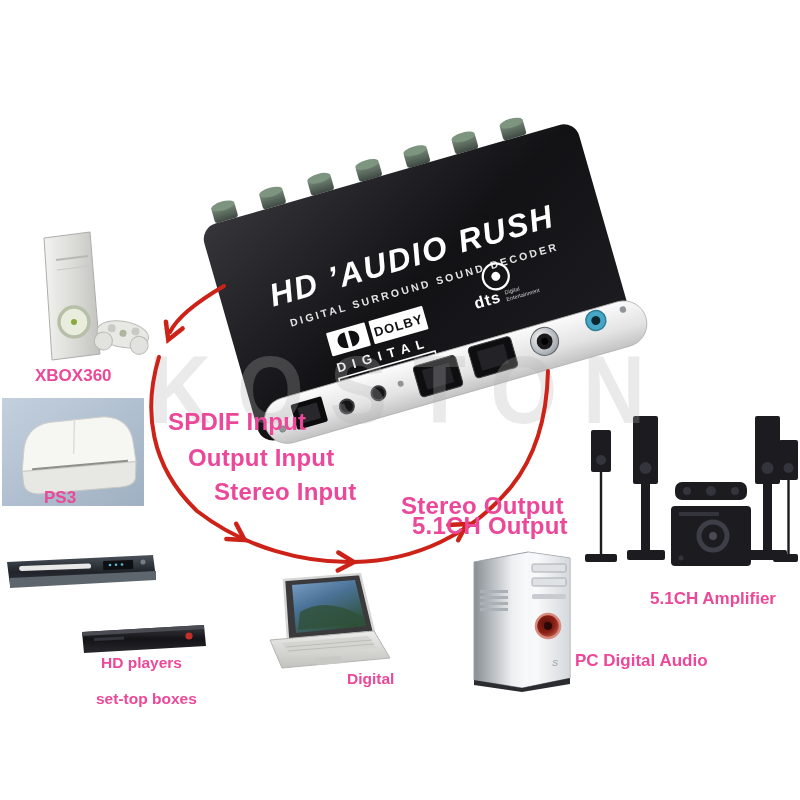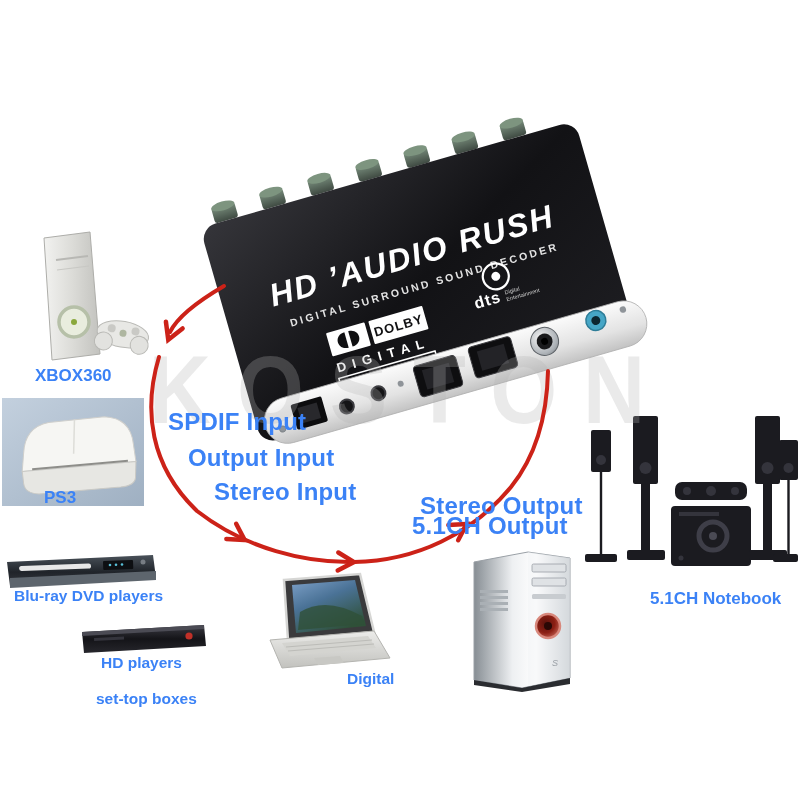--- a/index.html
+++ b/index.html
@@ -1,19 +1,19 @@
 <!DOCTYPE html>
 <html><head>
 <meta charset="utf-8">
 <style>
   html,body{margin:0;padding:0;background:#ffffff;}
   .stage{position:relative;width:800px;height:800px;background:#ffffff;overflow:hidden;
          font-family:"Liberation Sans",sans-serif;}
   .abs{position:absolute;}
-  .lbl{position:absolute;font-weight:bold;color:#3b82f6;white-space:nowrap;z-index:30;}
+  .lbl{position:absolute;font-weight:bold;color:#ec4899;white-space:nowrap;z-index:30;}
   .lbl-sm{font-size:15.5px;}
   .lbl-md{font-size:17px;}
   .lbl-lg{font-size:24px;letter-spacing:.2px;}
   .watermark{position:absolute;left:140px;top:340px;width:540px;text-align:center;
              font-size:86px;font-weight:bold;letter-spacing:26px;
              color:rgba(180,180,180,0.28);z-index:15;transform:scaleY(1.12);pointer-events:none;}
   svg{display:block;}
   .layer-device{z-index:10;}
   .layer-arrows{z-index:20;pointer-events:none;}
   .layer-img{z-index:8;}
@@ -199,21 +199,20 @@
     </defs>
     <polygon points="4,10 150,3 153,26 7,34" fill="url(#gBr)"></polygon>
     <polygon points="7,26 153,19 153,28 7,36" fill="#5d656d"></polygon>
     <rect x="16" y="14" width="72" height="5" rx="2.5" fill="#e8e8e8" transform="rotate(-2 16 14)"></rect>
     <rect x="100" y="9" width="30" height="9" rx="1" fill="#0d0f12" transform="rotate(-2 100 9)"></rect>
     <circle cx="107" cy="13" r="1.3" fill="#58c0d8"></circle>
       <circle cx="113" cy="12.8" r="1.3" fill="#58c0d8"></circle>
       <circle cx="119" cy="12.5" r="1.3" fill="#58c0d8"></circle>
     <circle cx="140" cy="10" r="2.5" fill="#777d84"></circle>
   </svg>
-  <div class="lbl lbl-sm" style="left:14px;top:587px;">Blu-ray DVD players</div>
 
   <svg class="abs layer-img" style="left:78px;top:620px;" width="132" height="38" viewBox="0 0 132 38">
     <defs>
       <linearGradient id="gSt" x1="0" y1="0" x2="0" y2="1">
         <stop offset="0" stop-color="#3a3a42"></stop>
           <stop offset="0.5" stop-color="#141418"></stop>
           <stop offset="1" stop-color="#26262c"></stop>
       </linearGradient>
     </defs>
     <polygon points="4,12 126,5 128,26 6,33" fill="url(#gSt)"></polygon>
@@ -270,20 +269,21 @@
     <circle cx="84" cy="78" r="4" fill="#2a0805"></circle>
     <g fill="#aab0b5">
       <rect x="16" y="42" width="28" height="3"></rect>
         <rect x="16" y="48" width="28" height="3"></rect>
       <rect x="16" y="54" width="28" height="3"></rect>
         <rect x="16" y="60" width="28" height="3"></rect>
     </g>
     <text x="88" y="118" font-family="Liberation Sans, sans-serif" font-size="9" fill="#9aa0a6" font-style="italic">S</text>
     <polygon points="10,132 58,140 106,130 106,136 58,144 10,137" fill="#2a2c30"></polygon>
   </svg>
+  <div class="lbl lbl-md" style="left:575px;top:651px;">PC Digital Audio</div>
 
   <svg class="abs layer-img" style="left:583px;top:412px;" width="215" height="158" viewBox="0 0 215 158">
     <g fill="#1b1b20">
 
       <g>
         <rect x="8" y="18" width="20" height="42" rx="2"></rect>
         <circle cx="18" cy="48" r="5" fill="#34343c"></circle>
         <rect x="16.8" y="60" width="2.4" height="82"></rect>
         <rect x="2" y="142" width="32" height="8" rx="2"></rect>
       </g>
@@ -318,21 +318,21 @@
       </g>
 
       <g>
         <rect x="196" y="28" width="19" height="40" rx="2"></rect>
         <circle cx="205.5" cy="56" r="5" fill="#34343c"></circle>
         <rect x="204.3" y="68" width="2.4" height="74"></rect>
         <rect x="190" y="142" width="25" height="8" rx="2"></rect>
       </g>
     </g>
   </svg>
-  <div class="lbl lbl-md" style="left:650px;top:589px;">5.1CH Notebook</div>
+  <div class="lbl lbl-md" style="left:650px;top:589px;">5.1CH Amplifier</div>
 
   <div class="lbl lbl-lg" style="left:168px;top:408px;">SPDIF Input</div>
   <div class="lbl lbl-lg" style="left:188px;top:444px;">Output Input</div>
   <div class="lbl lbl-lg" style="left:214px;top:478px;">Stereo Input</div>
   <div class="lbl lbl-lg" style="left:412px;top:472px;margin-top:40px;">5.1CH Output</div>
-  <div class="lbl lbl-lg" style="left:401px;top:492px;margin-left:19px;">Stereo Output</div>
+  <div class="lbl lbl-lg" style="left:401px;top:492px;">Stereo Output</div>
 
 </div>
 
 </body></html>

